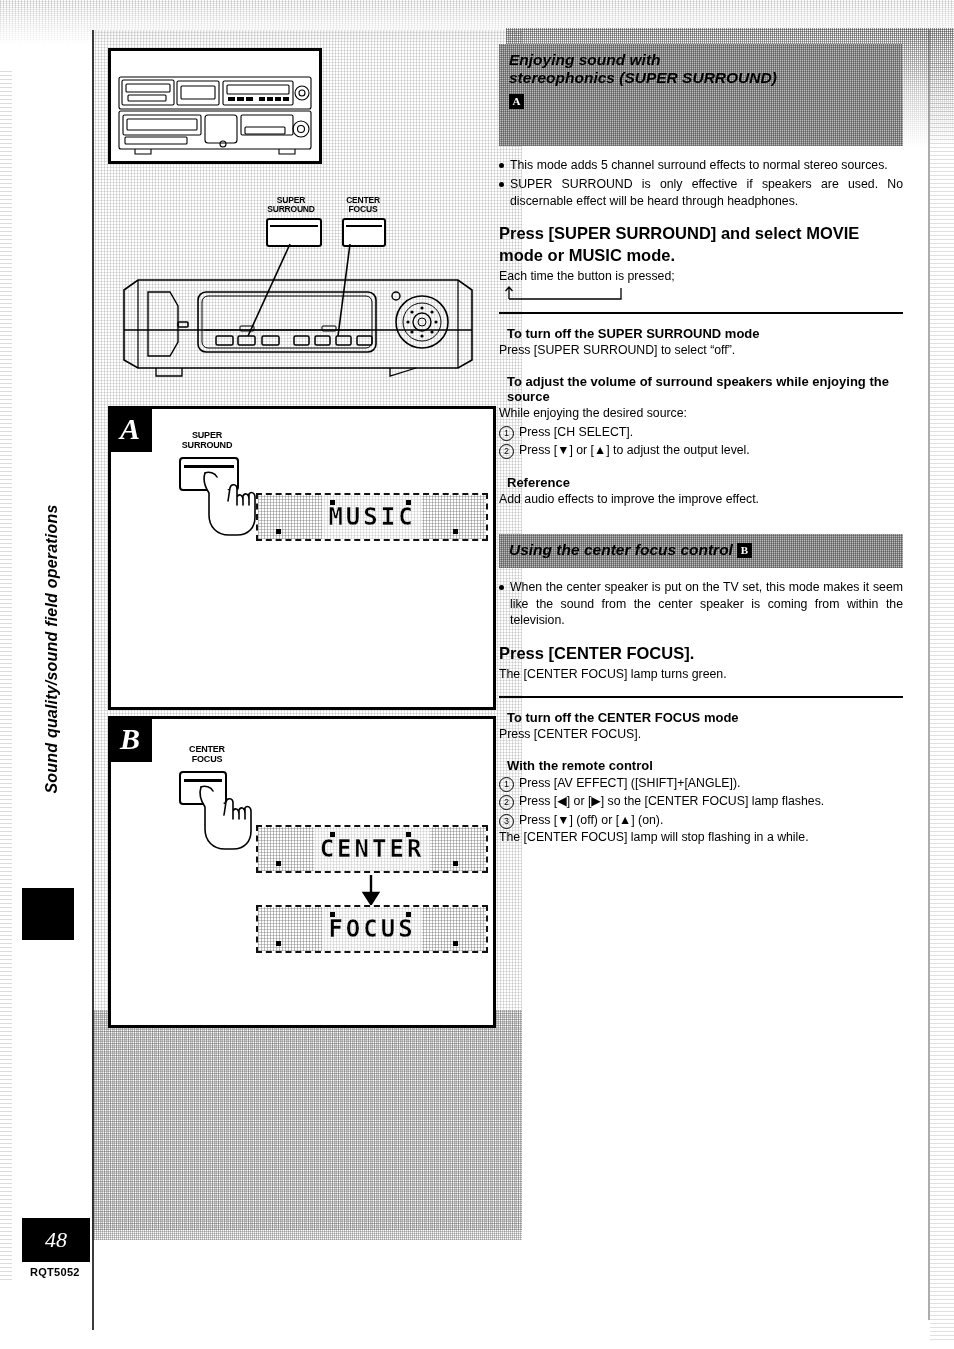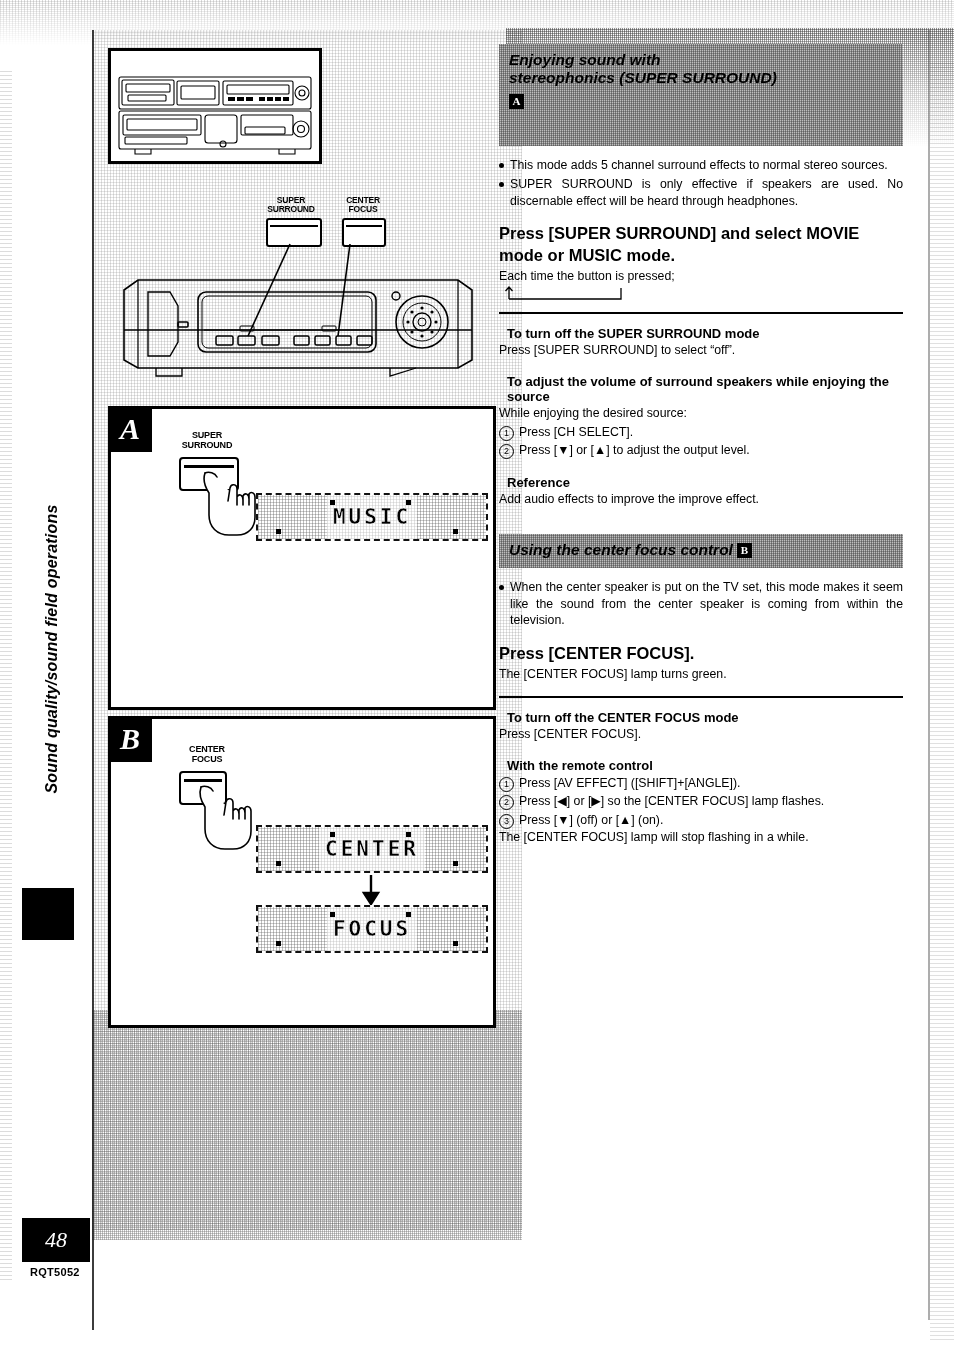--- a/index.html
+++ b/index.html
@@ -145,21 +145,21 @@
   .lcd::before{
     content:"";position:absolute;inset:0;
     background:
       repeating-linear-gradient(90deg, rgba(0,0,0,.38) 0 1px, rgba(0,0,0,0) 1px 3px),
       repeating-linear-gradient(0deg, rgba(0,0,0,.32) 0 1px, rgba(0,0,0,0) 1px 3px);
     opacity:.65;pointer-events:none;
   }
   .lcd-text{
     position:relative;z-index:2;
     font-family:"DejaVu Sans Mono", monospace;
-    font-size:21px;font-weight:bold;letter-spacing:3px;
+    font-size:24px;font-weight:bold;letter-spacing:3px;
     color:#000;-webkit-text-stroke:.4px #fff;
     background:rgba(255,255,255,.55);padding:13px 6px;border-radius:2px;
   }
   .lcd-tick{
     position:absolute;width:5px;height:5px;background:#000;z-index:3;
   }
   #lcd-music{left:256px;top:493px;width:228px;height:44px;}
 
   
   #right-col{position:absolute;left:499px;top:44px;width:404px;}

